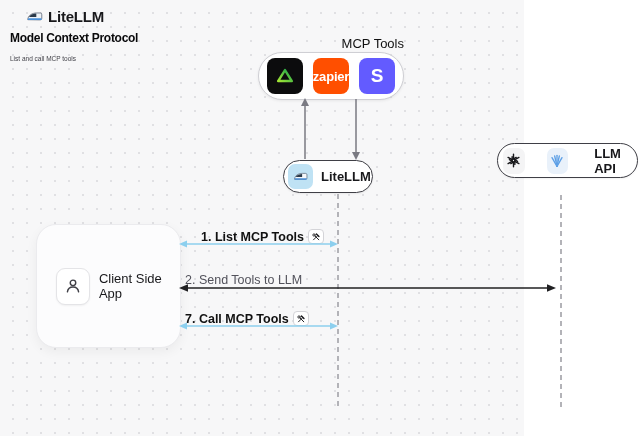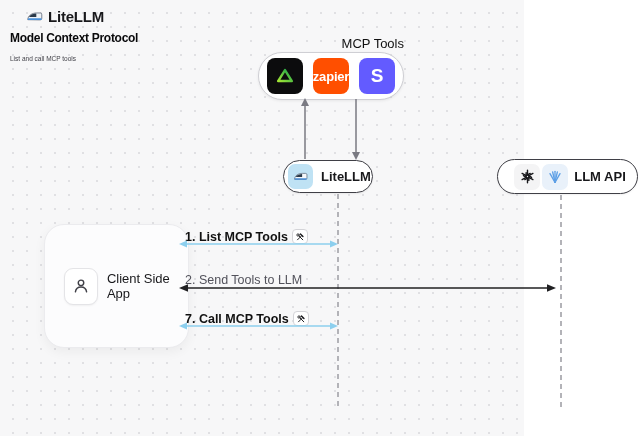--- a/index.html
+++ b/index.html
@@ -37,30 +37,30 @@
   .tile-zapier { background:#ff4f00; color:#fff; font-size:13px; font-weight:800; letter-spacing:-0.2px; }
   .tile-stripe { background:#635bff; color:#fff; font-size:19px; font-weight:700; }
 
   
   .pill {
     background:#fff; border:1.5px solid #3f3f46; border-radius:18px;
     display:flex; align-items:center; box-shadow:0 1px 2px rgba(0,0,0,.06);
   }
   .litellm-pill { left:283px; top:160px; width:90px; height:33px; padding-left:4px; gap:8px; }
   .litellm-pill .node-icon { width:25px; height:25px; border-radius:7px; background:#bfe2f4; display:flex; align-items:center; justify-content:center; }
-  .llm-pill { left:497px; top:159px; width:141px; height:35px; padding-left:5px; gap:2px;justify-content:center; }
+  .llm-pill { left:497px; top:143px; width:141px; height:35px; padding-left:5px; gap:22px;justify-content:center; }
   .llm-pill .node-icon { width:26px; height:26px; border-radius:7px; display:flex; align-items:center; justify-content:center; }
   .openai-bg { background:#f4f4f5; }
   .provider-bg { background:#e9f1fa; }
   .pill-label { font-size:13px; font-weight:700; color:#18181b; }
   .llm-pill .pill-label { margin-left:4px; }
 
   
   .client-card {
-    left:44px; top:224px; width:145px; height:124px;
+    left:36px; top:224px; width:145px; height:124px;
     background:#fcfcfd; border:1px solid #ebebee; border-radius:20px;
     box-shadow:0 4px 12px rgba(0,0,0,.05);
     display:flex; align-items:center; padding-left:19px; gap:9px;
   }
   .user-box {
     width:37px; height:37px; border-radius:9px; background:#fff;
     border:1px solid #e4e4e7; box-shadow:0 1px 2px rgba(0,0,0,.05);
     display:flex; align-items:center; justify-content:center;
   }
   .client-label { font-size:13px; font-weight:500; color:#18181b; }
@@ -69,21 +69,21 @@
   .lifeline {
     width:2px;
     background:repeating-linear-gradient(to bottom, #b3b3b8 0 5px, transparent 5px 9px);
   }
   .lifeline-litellm { left:337px; top:194px; height:213px; }
   .lifeline-llm     { left:560px; top:195px; height:212px; }
 
   
   .msg-label { display:flex; align-items:center; gap:4px; font-size:12.5px; font-weight:700; color:#111; }
   .msg-label.gray { color:#52525b; font-weight:500; }
-  .msg1 { left:185px; top:229px; }
+  .msg1 { left:201px; top:229px; }
   .msg2 { left:185px; top:273px;align-items:center; }
   .msg3 { left:185px; top:311px; }
   .tools-badge {
     height:15px; padding:0 2px; border-radius:4px; border:1px solid #d4d4d8;
     background:#fff; display:flex; align-items:center; justify-content:center;
   }
   svg { display:block; }
 </style>
 </head>
 <body>

